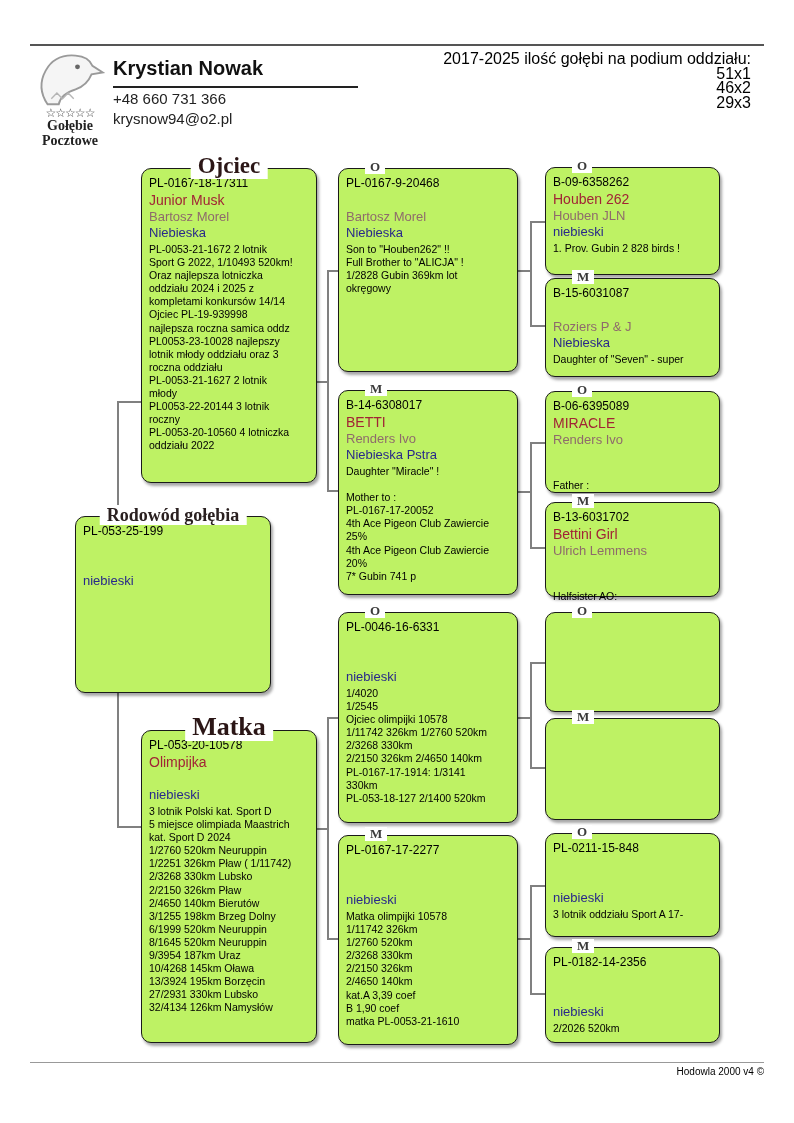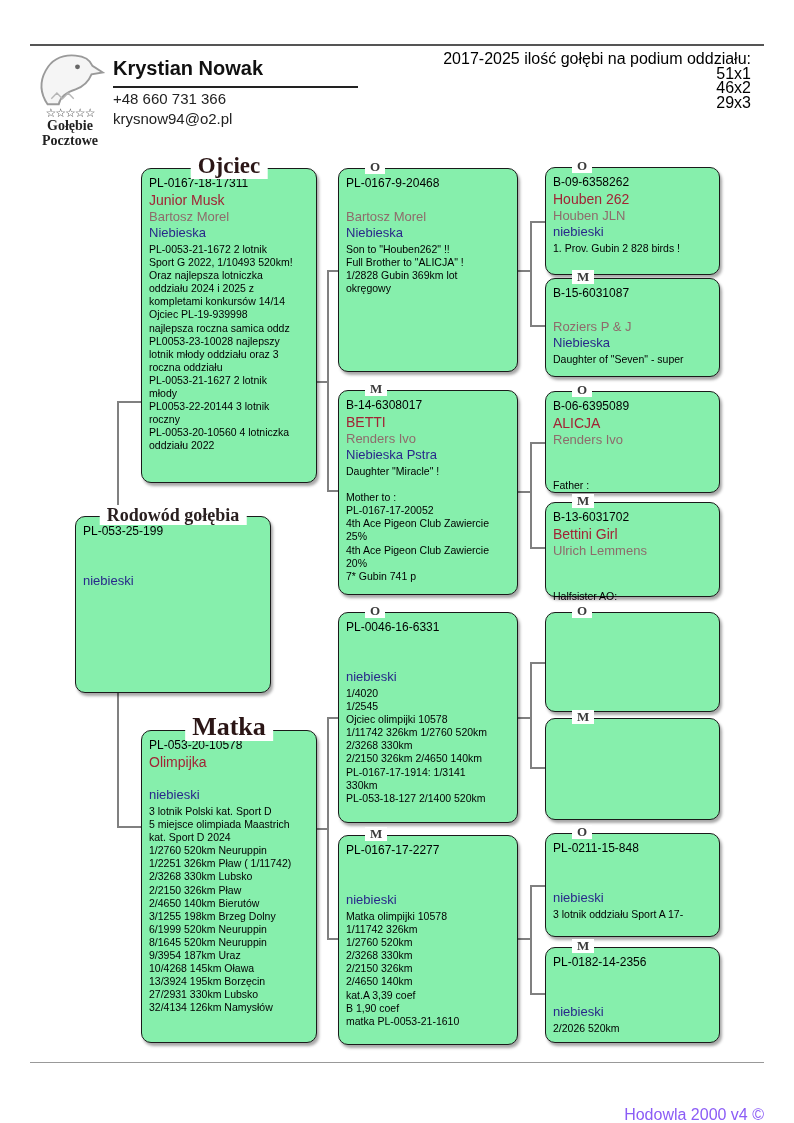--- a/index.html
+++ b/index.html
@@ -18,41 +18,41 @@
   .stars{font-size:12px;letter-spacing:-1px;color:#444;line-height:10px;}
   .logo-text{font-family:"Liberation Serif","DejaVu Serif",serif;font-weight:bold;
              font-size:14px;color:#222;line-height:15px;}
   .owner{position:absolute;left:113px;top:53px;}
   .owner-name{font-size:20px;font-weight:bold;color:#111;line-height:30px;
               border-bottom:2px solid #222;display:inline-block;padding:0 95px 3px 0;}
   .owner-phone,.owner-email{font-size:15px;color:#222;line-height:19px;margin-top:1px;}
   .stats{position:absolute;right:43px;top:52px;text-align:right;font-size:16px;line-height:14.5px;color:#000;}
 
   
-  .pbox{position:absolute;background:#86efac;border:1.5px solid #1a1a1a;border-radius:10px;
+  .pbox{position:absolute;background:#bef264;border:1.5px solid #1a1a1a;border-radius:10px;
         box-shadow:2px 3px 3px rgba(0,0,0,.35);box-sizing:border-box;padding:5px 22px 4px 7px;}
   .title{position:absolute;top:-16px;left:50%;transform:translateX(-50%);background:#fff;
          padding:0 7px;font-family:"Liberation Serif","DejaVu Serif",serif;font-weight:bold;
          font-size:23px;color:var(--title_maroon);white-space:nowrap;line-height:26px;}
   .title.lg{font-size:26px;top:-18px;line-height:28px;}
   .title.sm{font-size:18px;top:-12px;line-height:20px;color:#2a2020;}
   .tag{position:absolute;top:-9px;left:26px;background:#fff;padding:0 5px;
        font-family:"Liberation Serif","DejaVu Serif",serif;font-weight:bold;
        font-size:13px;color:#3a3a3a;line-height:14px;}
   .ring{font-size:12px;font-weight:normal;color:#000;min-height:18px;line-height:18px;}
   .pname{font-size:14px;color:var(--name_red);min-height:17px;line-height:17px;}
   .breeder{font-size:13px;color:var(--breeder_mauve);min-height:16px;line-height:16px;}
   .pcolor{font-size:13px;color:var(--color_navy);min-height:16px;line-height:16px;}
   .details{font-size:10.5px;color:#000;white-space:pre-line;line-height:13.1px;margin-top:2px;}
 
   
   .vline{position:absolute;width:2px;background:var(--line_gray);}
   .hline{position:absolute;height:2px;background:var(--line_gray);}
 
-  .footer-text{position:absolute;right:30px;top:1106px;font-size:16px;color:#8b5cf6;}
+  .footer-text{position:absolute;right:30px;top:1066px;font-size:10px;color:#000000;}
 </style>
 </head>
 <body>
 
 <div class="page">
 
   <div class="rule" style="left:30px;top:44px;width:734px;"></div>
 
   <div class="logo">
     <span>
@@ -249,21 +249,21 @@
     <div class="ring">B-15-6031087</div>
     <div class="pname"></div>
     <div class="breeder">Roziers P &amp; J</div>
     <div class="pcolor">Niebieska</div>
     <div class="details">Daughter of "Seven" - super</div>
   </div>
 
   <div class="pbox" style="left:545px;top:391px;width:175px;height:102px">
     <span class="tag">O</span>
     <div class="ring">B-06-6395089</div>
-    <div class="pname">ALICJA</div>
+    <div class="pname">MIRACLE</div>
     <div class="breeder">Renders Ivo</div>
     <div class="pcolor"></div>
     <div class="details">
 Father :</div>
   </div>
 
   <div class="pbox" style="left:545px;top:502px;width:175px;height:95px">
     <span class="tag">M</span>
     <div class="ring">B-13-6031702</div>
     <div class="pname">Bettini Girl</div>

